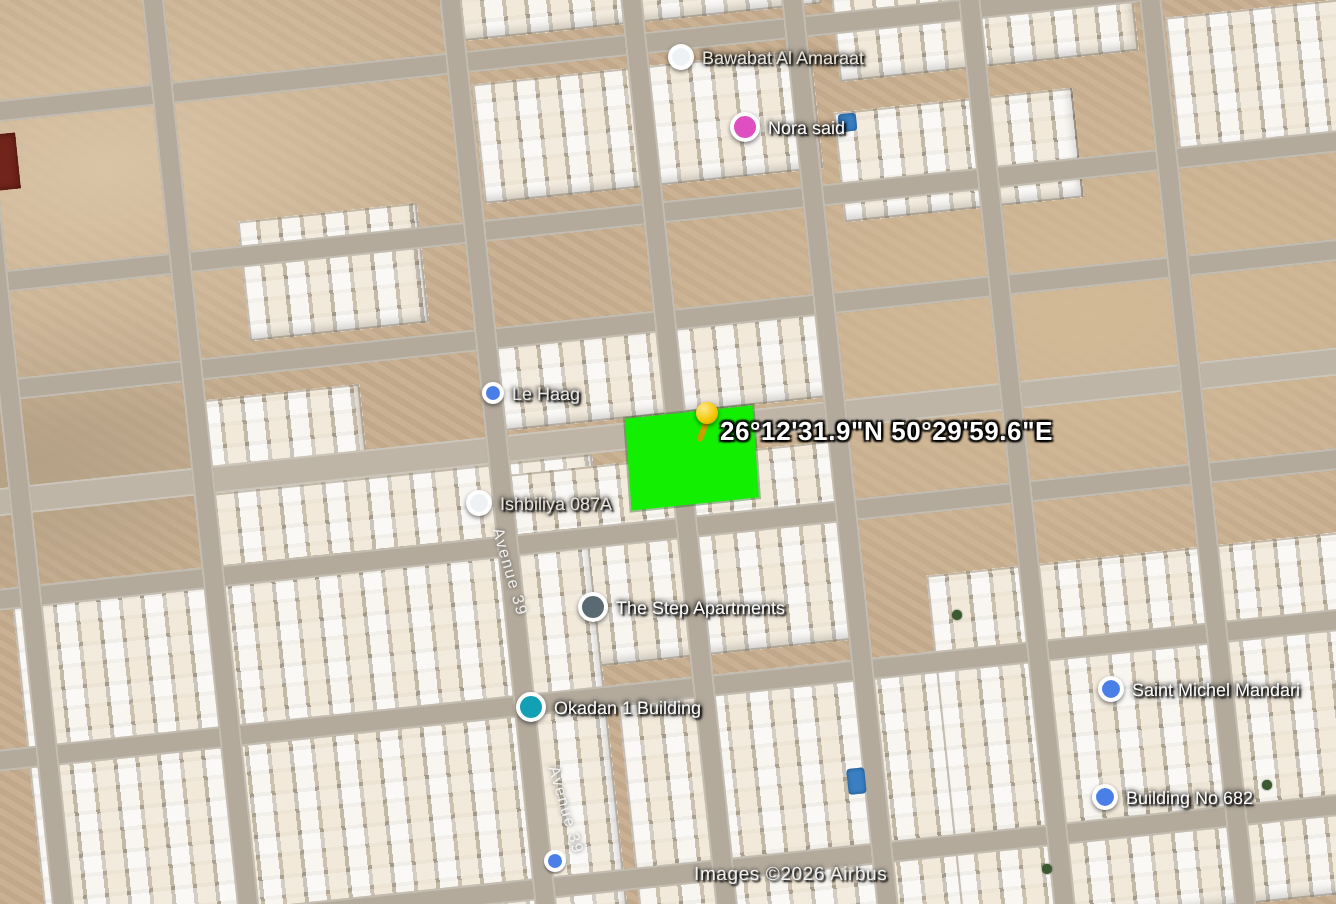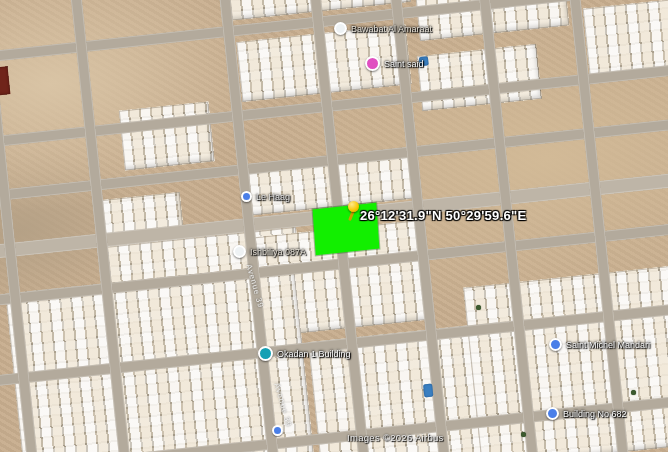--- a/index.html
+++ b/index.html
@@ -120,46 +120,50 @@
     </div>
     <div class="coord">26°12'31.9"N 50°29'59.6"E</div>
 
     <div class="poi" style="left:334px;top:22px;">
       <span class="poi-dot" style="background:#eef2f4;"></span>
       <span class="poi-text" style="color:#e9e4da;">Bawabat Al Amaraat</span>
     </div>
 
     <div class="poi" style="left:365px;top:56px;">
       <span class="poi-dot" style="background:#e04fc1;width:11px;height:11px;"></span>
-      <span class="poi-text">Saint said</span>
+      <span class="poi-text">Nora said</span>
     </div>
 
     <div class="poi" style="left:241px;top:191px;">
       <span class="poi-dot" style="background:#4a7fe8;width:7px;height:7px;"></span>
       <span class="poi-text" style="color:#e8e8e8;">Le Haag</span>
     </div>
 
     <div class="poi" style="left:233px;top:245px;">
       <span class="poi-dot" style="background:#eef2f4;"></span>
       <span class="poi-text" style="color:#e9e4da;">Ishbiliya 087A</span>
     </div>
 
+    <div class="poi" style="left:289px;top:296px;">
+      <span class="poi-dot" style="background:#5a6a72;width:11px;height:11px;"></span>
+      <span class="poi-text">The Step Apartments</span>
+    </div>
 
     <div class="poi" style="left:258px;top:346px;">
       <span class="poi-dot" style="background:#14a0b4;width:11px;height:11px;"></span>
       <span class="poi-text">Okadan 1 Building</span>
     </div>
 
 
     <div class="poi" style="left:549px;top:338px;text-align:right;">
       <span class="poi-dot" style="background:#4a7fe8;"></span>
       <span class="poi-text">Saint Michel Mandari</span>
     </div>
 
-    <div class="poi" style="left:546px;top:407px;">
+    <div class="poi" style="left:546px;top:392px;">
       <span class="poi-dot" style="background:#4a7fe8;"></span>
       <span class="poi-text">Building No 682</span>
     </div>
 
     <div class="street" style="left:253px;top:263px;transform:rotate(74deg);">Avenue 39</div>
     <div class="street" style="left:281px;top:382px;transform:rotate(74deg);">Avenue 39</div>
 
     <span class="dot-on-road" style="left:272px;top:425px;background:#4a7fe8;"></span>
 
     <span class="tree" style="left:521px;top:432px;"></span>

